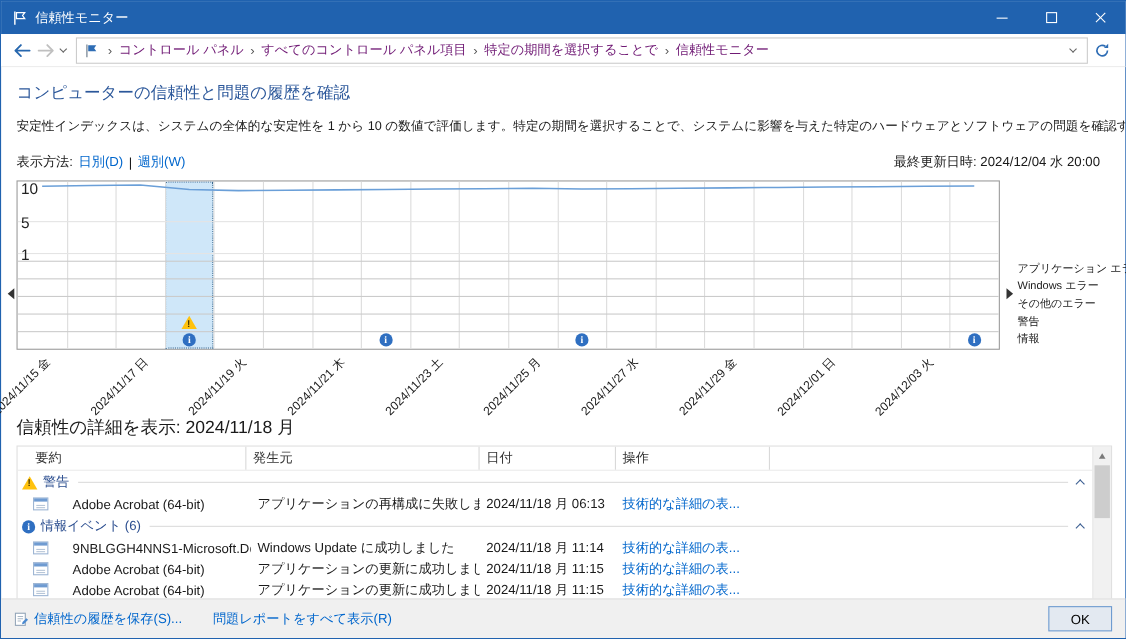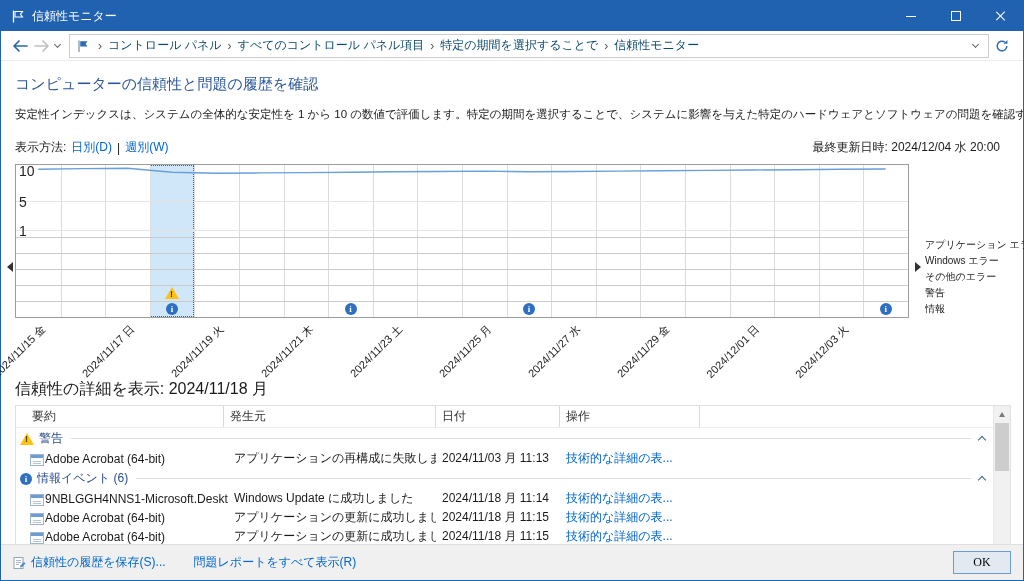--- a/index.html
+++ b/index.html
@@ -20,21 +20,21 @@
   .close-glyph::before{transform:rotate(45deg)}
   .close-glyph::after{transform:rotate(-45deg)}
 
   
   .toolbar{height:30px;display:flex;align-items:center;padding:0 8px;background:#fff;border-bottom:1px solid #ededed}
   .nav-btn{display:flex;align-items:center;padding:0 3px;cursor:pointer}
   .chev-down{display:inline-block;width:5px;height:5px;border-right:1px solid #666;border-bottom:1px solid #666;transform:rotate(45deg);margin:0 4px 2px 2px}
   .addressbar{flex:1;height:24px;border:1px solid #cccccc;display:flex;align-items:center;padding:0 6px;background:#fff;margin-left:5px;overflow:hidden}
   .bc{display:flex;align-items:center;white-space:nowrap}
   .bc-sep{color:#555;margin:0 6px;font-size:12px}
-  .bc-item{color:#0c4a6e;cursor:pointer}
+  .bc-item{color:#701a75;cursor:pointer}
   .addr-spacer{flex:1}
   .refresh-btn{display:flex;align-items:center;padding:0 6px;cursor:pointer}
   .searchbox{width:196px;height:24px;border:1px solid #cccccc;display:flex;align-items:center;padding:0 6px;margin-left:2px}
   .searchbox input{border:none;outline:none;flex:1;font-size:12px;font-family:inherit;color:#333;min-width:0}
   .searchbox input::placeholder{color:#767676}
 
   
   .content{padding:14px 0 0 14px}
   .page-title{font-size:15px;font-weight:normal;color:var(--heading,#2b579a)}
   .desc{margin-top:13px;font-size:11.5px;white-space:nowrap;overflow:hidden;padding-right:6px}
@@ -71,39 +71,39 @@
   .details-box{position:relative;margin-top:5px;width:996px;height:152px;border:1px solid #e0e0e0;background:#fff;overflow:hidden}
   .header-row{display:flex;height:22px;align-items:stretch;border-bottom:1px solid #ececec}
   .th{display:flex;align-items:center;border-right:1px solid #d9d9d9;padding-left:6px;color:#333;flex:none}
   .th:first-child{padding-left:16px}
   .group-row{display:flex;align-items:center;height:21px;padding:0 25px 0 4px}
   .group-label{color:var(--group_label,#2a4d8f);margin-left:5px;white-space:nowrap}
   .group-rule{flex:1;height:1px;background:#dcdcdc;margin:0 8px}
   .chev-up{display:inline-block;width:6px;height:6px;border-left:1.2px solid #3c5f92;border-top:1.2px solid #3c5f92;transform:rotate(45deg);margin-top:3px}
   .data-row{display:flex;align-items:center;height:19px;cursor:default}
   .td{overflow:hidden;white-space:nowrap;flex:none}
-  .td-source{width:212px;padding-left:14px;display:flex;align-items:flex-end;gap:1px}
+  .td-source{width:212px;padding-left:14px;display:flex;align-items:flex-start;gap:22px}
   .td-summary{width:208px;padding-left:6px}
   .td-date{width:124px;padding-left:6px}
   .td-action{width:140px;padding-left:6px;color:var(--link,#0066cc);cursor:pointer}
   .app-icon{width:14px;height:12px;border:1px solid #9eb6d4;background:#fff;position:relative;flex:none;display:inline-block}
   .app-icon::before{content:"";position:absolute;left:0;top:0;width:100%;height:3px;background:#6f9bd1}
   .app-icon::after{content:"";position:absolute;left:2px;top:6px;width:8px;height:1px;background:#b7c6d8;box-shadow:0 2px 0 #b7c6d8}
   .vscroll{position:absolute;top:0;right:0;width:17px;height:100%;background:#f1f1f1;border-left:1px solid #e8e8e8}
   .vs-btn{height:16px;display:flex;align-items:center;justify-content:center;cursor:pointer}
   .vs-down{position:absolute;bottom:0;width:100%}
   .vs-thumb{position:absolute;top:17px;left:1px;right:1px;height:48px;background:#cdcdcd;cursor:pointer}
   .tri-up-s{width:0;height:0;border-left:3.5px solid transparent;border-right:3.5px solid transparent;border-bottom:5px solid #7a7a7a}
   .tri-down-s{width:0;height:0;border-left:3.5px solid transparent;border-right:3.5px solid transparent;border-top:5px solid #7a7a7a}
 
   
   .footer{position:absolute;left:0;bottom:0;width:100%;height:36px;background:#f0f0f0;border-top:1px solid #dfdfdf;display:flex;align-items:center;padding:0 12px}
   .footer-icon{display:flex;margin-right:5px}
   .save-link{margin-right:28px}
-  .ok-btn{margin-left:auto;width:58px;height:23px;background:#e3e9f1;border:1px solid #6f9cd0;font-size:12px;font-family:Liberation Serif, serif;display:flex;align-items:center;justify-content:center;cursor:pointer}
+  .ok-btn{margin-left:auto;width:58px;height:23px;background:#e3e9f1;border:1px solid #6f9cd0;font-size:12px;font-family:Liberation Sans, sans-serif;display:flex;align-items:center;justify-content:center;cursor:pointer}
 </style>
 </head>
 <body>
 
 <div class="window">
 
   <div class="titlebar">
     <span class="tb-icon">
       <svg width="15" height="15" viewBox="0 0 15 15">
           <path d="M3.5 1.5v12" stroke="#fff" stroke-width="1.3"></path>
@@ -242,21 +242,21 @@
             <span class="group-label">警告</span>
             <span class="group-rule"></span>
             <span class="chev-up"></span>
           </div>
           <div class="data-row">
             <div class="td td-source">
               <span class="app-icon"></span>
               <span>Adobe Acrobat (64-bit)</span>
             </div>
             <div class="td td-summary">アプリケーションの再構成に失敗しました</div>
-            <div class="td td-date">2024/11/03 月 11:13</div>
+            <div class="td td-date">2024/11/18 月 06:13</div>
             <div class="td td-action">技術的な詳細の表...</div>
           </div>
           <div class="group-row">
             <span class="info-icon">i</span>
             <span class="group-label">情報イベント (6)</span>
             <span class="group-rule"></span>
             <span class="chev-up"></span>
           </div>
           <div class="data-row">
             <div class="td td-source">

